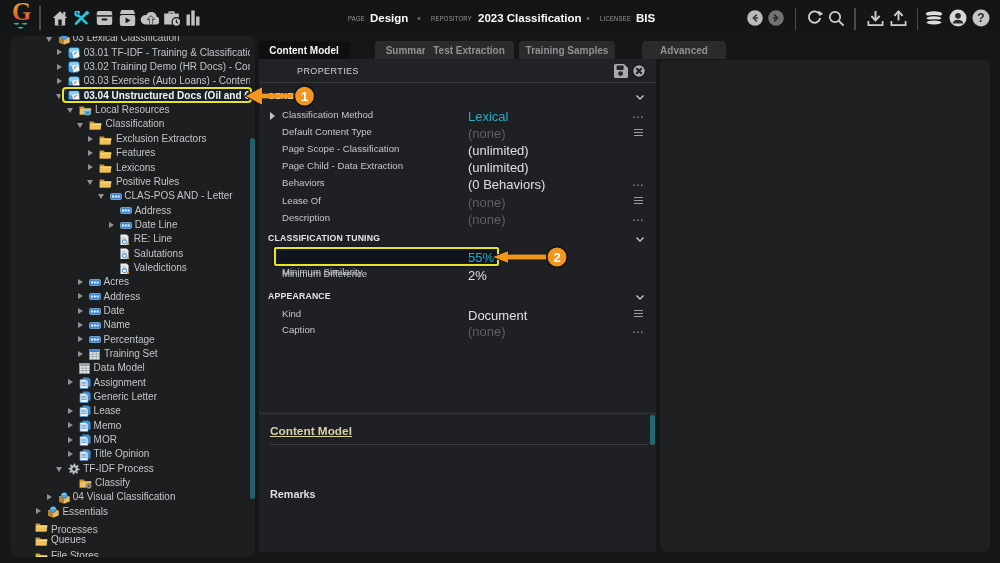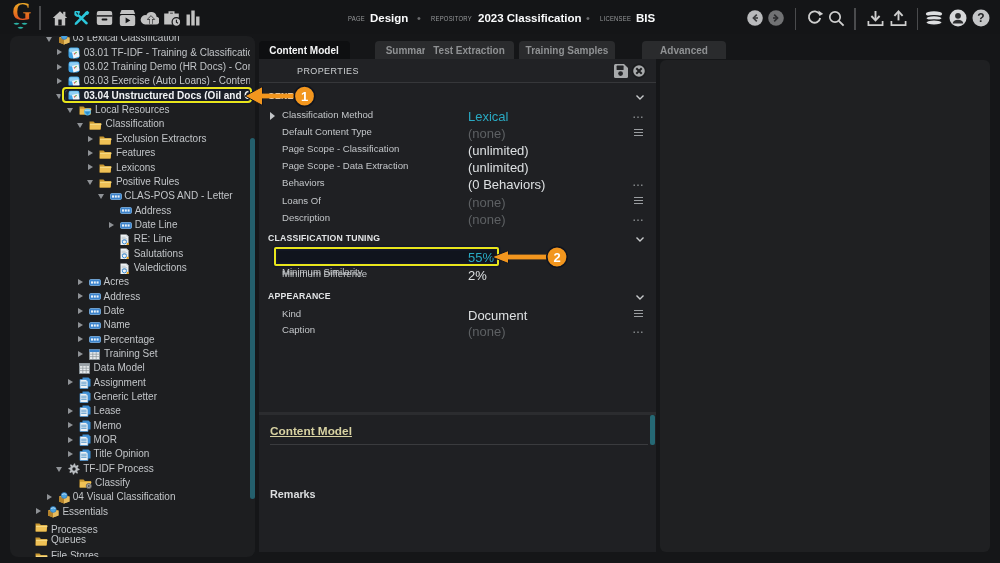--- a/index.html
+++ b/index.html
@@ -169,26 +169,26 @@
 <div class="pdots" style="top:107.2px">…</div>
 <div class="plab" style="top:126.2px">Default Content Type</div>
 <div class="pval none" style="top:126.2px">(none)</div>
 <div class="pmenu" style="top:128.7px">
     <i></i>
     <i></i>
     <i></i>
   </div>
 <div class="plab" style="top:143.3px">Page Scope - Classification</div>
 <div class="pval wht" style="top:143.3px">(unlimited)</div>
-<div class="plab" style="top:160.4px">Page Scope - Data Extraction</div>
+<div class="plab" style="top:160.4px">Page Child - Data Extraction</div>
 <div class="pval wht" style="top:160.4px">(unlimited)</div>
 <div class="plab" style="top:177.4px">Behaviors</div>
 <div class="pval wht" style="top:177.4px">(0 Behaviors)</div>
 <div class="pdots" style="top:175.4px">…</div>
-<div class="plab" style="top:194.5px">Loans Of</div>
+<div class="plab" style="top:194.5px">Lease Of</div>
 <div class="pval none" style="top:194.5px">(none)</div>
 <div class="pmenu" style="top:197.0px">
     <i></i>
     <i></i>
     <i></i>
   </div>
 <div class="plab" style="top:211.6px">Description</div>
 <div class="pval none" style="top:211.6px">(none)</div>
 <div class="pdots" style="top:209.6px">…</div>
 <div class="psec" style="top:233.0px">CLASSIFICATION TUNING</div>

